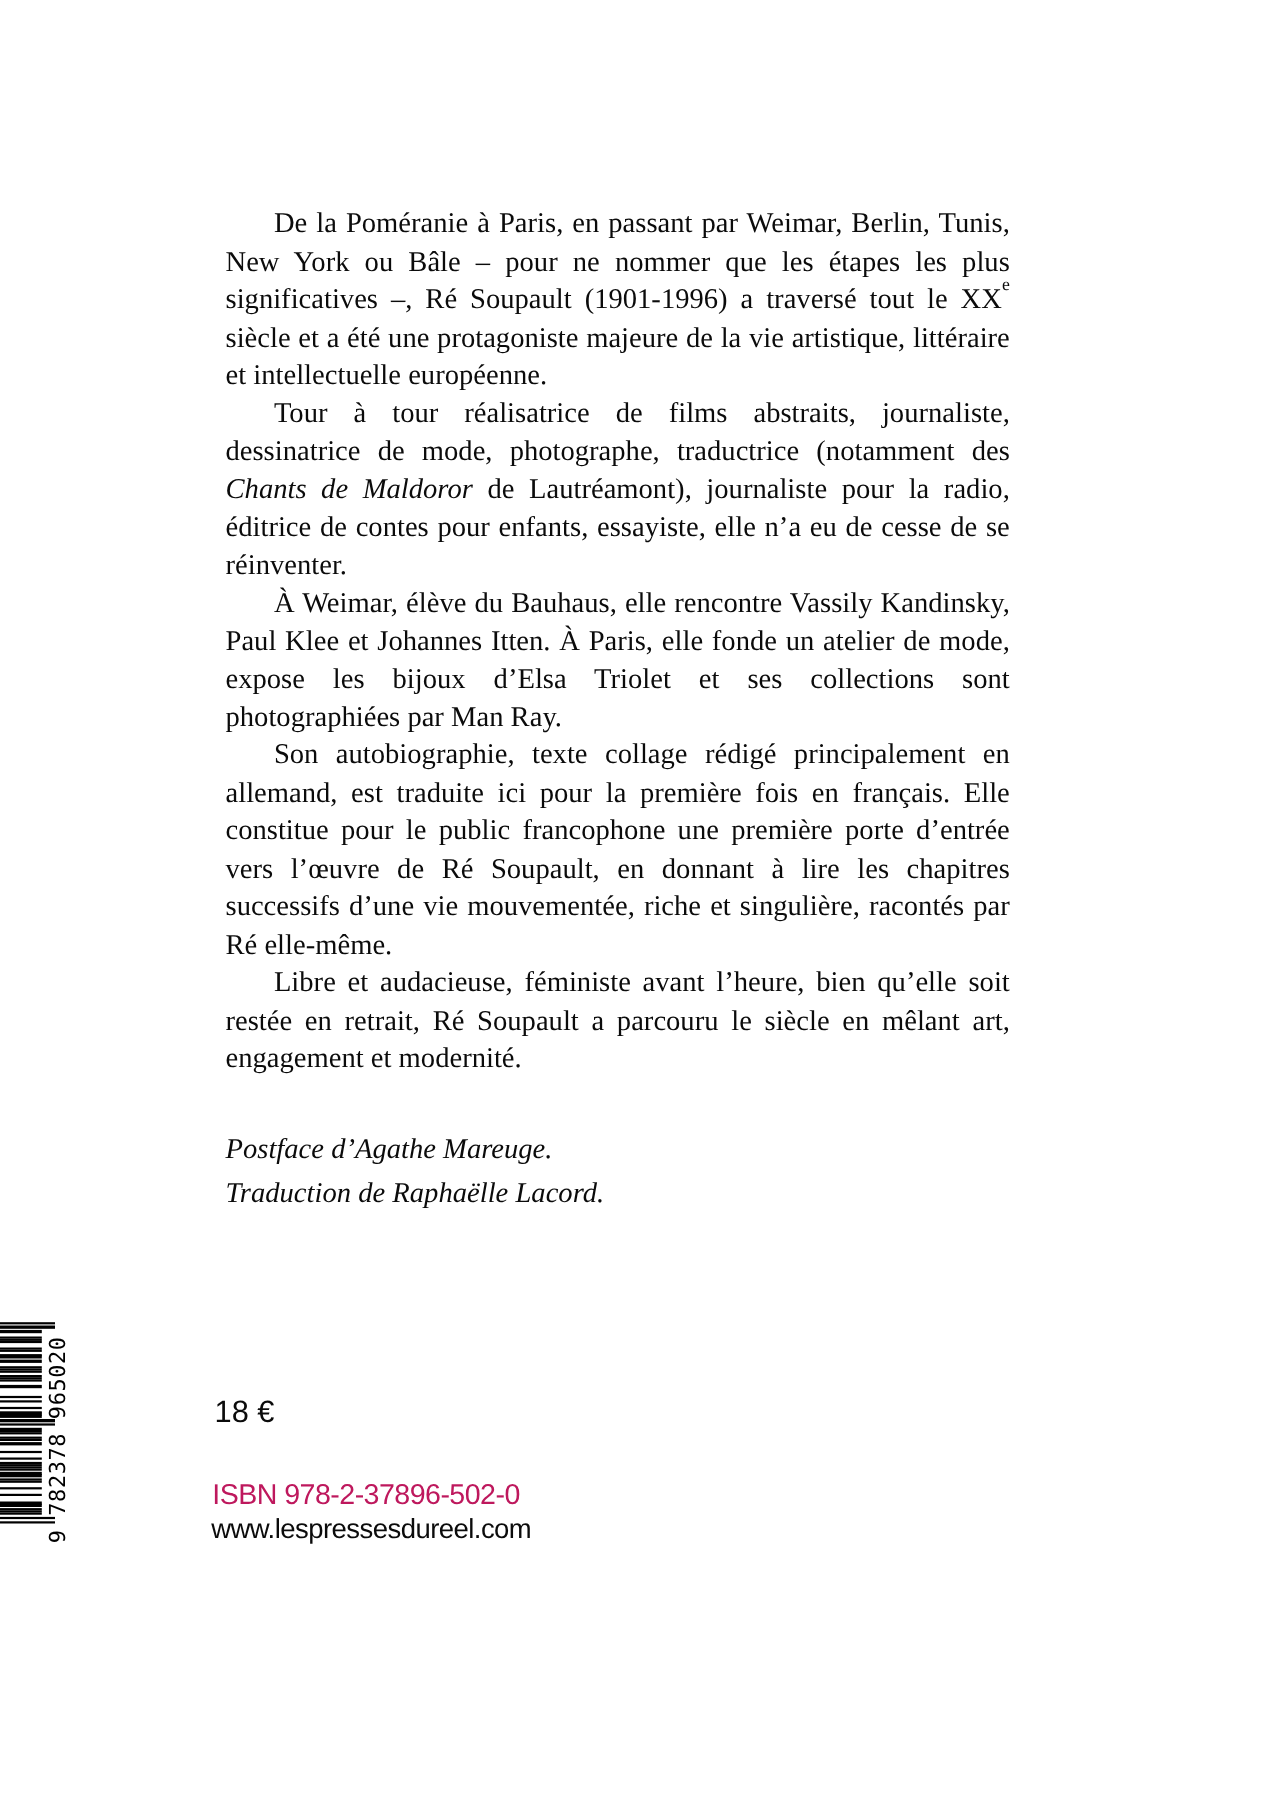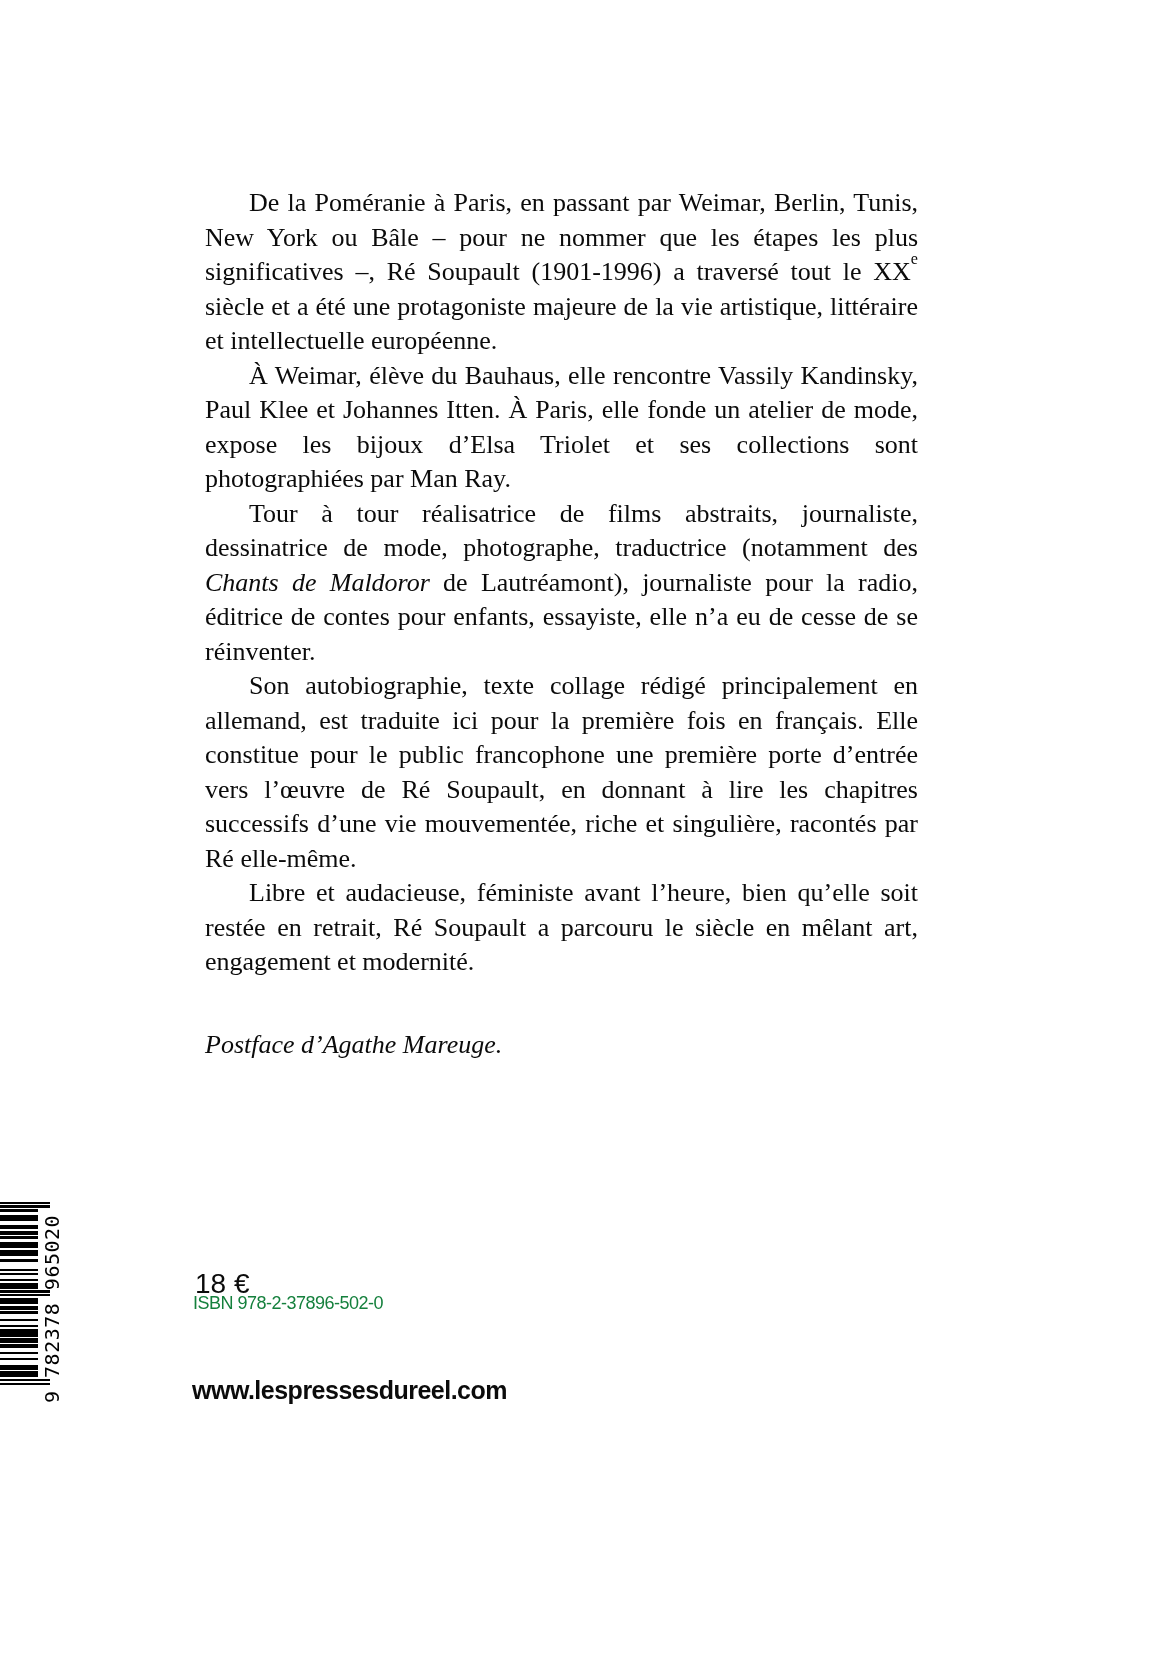--- a/index.html
+++ b/index.html
@@ -96,52 +96,52 @@
     position: absolute;
     left: 195px;
     top: 1268px;
     font-family: "Liberation Sans", "DejaVu Sans", sans-serif;
     font-size: 28px;
     color: #0b0b0b;
   }
   .isbn {
     position: absolute;
     left: 193px;
-    top: 1293px;
+    top: 1343px;
     font-family: "Liberation Sans", "DejaVu Sans", sans-serif;
-    font-size: 18px;
+    font-size: 26px;
     letter-spacing: -0.5px;
-    color: #15803d;
+    color: #be185d;
   }
   .website {
     position: absolute;
     left: 192px;
     top: 1376px;
     font-family: "Liberation Sans", "DejaVu Sans", sans-serif;
     font-size: 25px;
     letter-spacing: -0.5px;
     color: #0b0b0b;
-    font-weight: bold;
   }
 </style>
 </head>
 <body>
 
 <div class="page">
 
   <div class="blurb">
     <p><span>De la Poméranie à Paris, en passant par Weimar, Berlin, Tunis, New York ou Bâle – pour ne nommer que les étapes les plus significatives –, Ré Soupault (1901-1996) a traversé tout le XX</span><sup>e</sup><span> siècle et a été une protagoniste majeure de la vie artistique, littéraire et intellectuelle européenne.</span></p>
+    <p><span>Tour à tour réalisatrice de films abstraits, journaliste, dessinatrice de mode, photographe, traductrice (notamment des </span><em>Chants de Maldoror</em><span> de Lautréamont), journaliste pour la radio, éditrice de contes pour enfants, essayiste, elle n’a eu de cesse de se réinventer.</span></p>
     <p>À Weimar, élève du Bauhaus, elle rencontre Vassily Kandinsky, Paul Klee et Johannes Itten. À Paris, elle fonde un atelier de mode, expose les bijoux d’Elsa Triolet et ses collections sont photographiées par Man Ray.</p>
-    <p><span>Tour à tour réalisatrice de films abstraits, journaliste, dessinatrice de mode, photographe, traductrice (notamment des </span><em>Chants de Maldoror</em><span> de Lautréamont), journaliste pour la radio, éditrice de contes pour enfants, essayiste, elle n’a eu de cesse de se réinventer.</span></p>
     <p>Son autobiographie, texte collage rédigé principalement en allemand, est traduite ici pour la première fois en français. Elle constitue pour le public francophone une première porte d’entrée vers l’œuvre de Ré Soupault, en donnant à lire les chapitres successifs d’une vie mouvementée, riche et singulière, racontés par Ré elle-même.</p>
     <p>Libre et audacieuse, féministe avant l’heure, bien qu’elle soit restée en retrait, Ré Soupault a parcouru le siècle en mêlant art, engagement et modernité.</p>
   </div>
 
   <div class="credits">
     <p>Postface d’Agathe Mareuge.</p>
+    <p>Traduction de Raphaëlle Lacord.</p>
   </div>
 
   <div class="barcode">
     <div class="barcode-bars">
         <div class="bc-bar" style="bottom: 0px; height: 2.33px; width: 50px; background: rgb(0, 0, 0);"></div>
         <div class="bc-bar" style="bottom: 3.85px; height: 2.33px; width: 50px; background: rgb(0, 0, 0);"></div>
         <div class="bc-bar" style="bottom: 7.71px; height: 2.33px; width: 38px; background: rgb(0, 0, 0);"></div>
         <div class="bc-bar" style="bottom: 9.63px; height: 2.33px; width: 38px; background: rgb(0, 0, 0);"></div>
         <div class="bc-bar" style="bottom: 11.56px; height: 2.33px; width: 38px; background: rgb(0, 0, 0);"></div>
         <div class="bc-bar" style="bottom: 15.41px; height: 2.33px; width: 38px; background: rgb(0, 0, 0);"></div>

